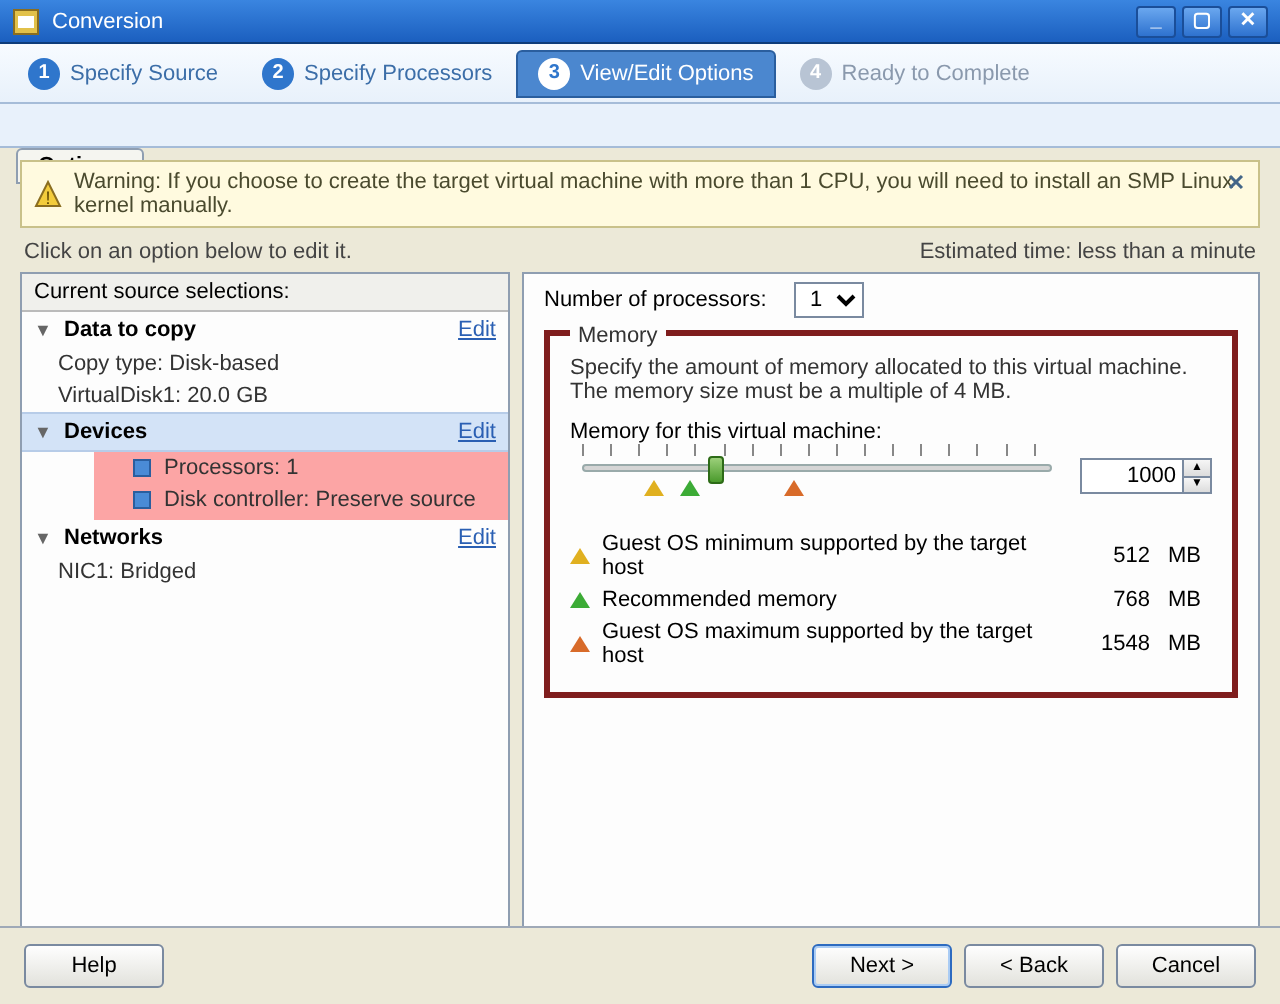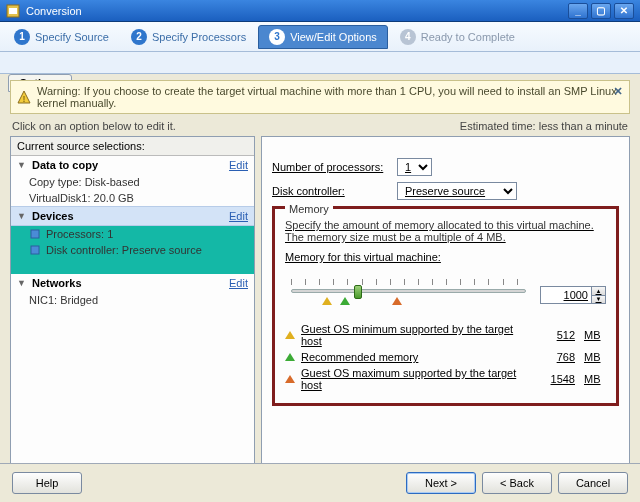--- a/index.html
+++ b/index.html
@@ -98,37 +98,37 @@
     padding:2px 12px 4px 12px;font-size:11px;color:#444;gap:16px;
   }
   .main {
     display:flex; gap:6px; padding:0 10px;
     height: 340px;
   }
   .left-pane,.right-pane {
     background:#fdfdfd;border:1px solid #8f9eb1;
   }
   .left-pane { width: 245px; overflow:auto;}
-  .right-pane { flex:1; padding:21px 10px; overflow:auto;text-decoration:underline;}
+  .right-pane { flex:1; padding:4px 10px; overflow:auto;}
   .left-header {
     background:#f0f0ec;border-bottom:1px solid #bbb;
     padding:3px 6px;font-size:11px;
   }
   .group {
     border-bottom:0;
   }
   .group-head {
     display:flex;align-items:center;gap:5px;
     padding:3px 6px;font-weight:bold;font-size:11px;
   }
   .group-head .twisty { width:10px;display:inline-block;color:#666;font-size:9px;}
   .group-head .title { flex:1; }
   .edit-link { color:#2a5fb3; text-decoration:underline; font-weight:normal; cursor:pointer; font-size:11px;}
   .group.selected .group-head { background:#d3e3f7;border-top:1px solid #b7cce8;border-bottom:1px solid #b7cce8;}
-  .group.selected .group-body { background:#14b8a6; padding-bottom:16px;}
+  .group.selected .group-body { background:#fca5a5; padding-bottom:2px;margin-left:36px;}
   .item-row {
     display:flex;align-items:center;gap:5px;
     padding:2px 6px 2px 18px;font-size:11px;color:#333;
   }
   .bullet { width:12px;height:12px;display:inline-flex;align-items:center;justify-content:center;}
   .right-row {
     display:flex;align-items:center;margin-bottom:6px;font-size:11px;
   }
   .right-row label { width:125px; }
   .select-ctl {
@@ -138,21 +138,21 @@
   .fieldset {
     border:3px solid #7f1d1d;padding:8px 10px 10px 10px;margin-top:4px;
     position:relative;
   }
   .fieldset-legend {
     position:relative;top:-14px;background:#fdfdfd;
     padding:0 4px;font-size:11px; display:inline-block; color:#333;
   }
   .fieldset-inner { margin-top:-10px;}
   .mem-desc { font-size:11px;color:#333;margin-bottom:8px;}
-  .mem-label { font-size:11px;margin-bottom:16px;}
+  .mem-label { font-size:11px;margin-bottom:0;}
   .slider-row { display:flex;align-items:center;gap:8px;margin-bottom:10px;}
   .slider-area { flex:1;position:relative;height:32px;}
   .slider-track {
     height:4px;background:#d5d5d5;border:1px solid #9aa;position:absolute;
     top:10px;left:6px;right:6px;border-radius:2px;
   }
   .ticks { position:absolute;top:0;left:6px;right:6px;height:6px;}
   .tick { position:absolute;top:0;width:1px;height:6px;background:#888;}
   .slider-thumb {
     position:absolute;top:6px;width:8px;height:14px;
@@ -314,26 +314,20 @@
         <span>NIC1: Bridged</span>
       </div>
     </div>
   </div>
 
   <div class="right-pane">
     <div class="right-row">
       <label>Number of processors:</label>
       <select class="select-ctl">
         <option>1</option>
-      </select>
-    </div>
-    <div class="right-row">
-      <label>Disk controller:</label>
-      <select class="select-ctl" style="width:120px">
-        <option>Preserve source</option>
       </select>
     </div>
 
     <div class="fieldset">
       <span class="fieldset-legend">Memory</span>
       <div class="fieldset-inner">
         <div class="mem-desc">Specify the amount of memory allocated to this virtual machine. The memory size must be a multiple of 4 MB.</div>
         <div class="mem-label">Memory for this virtual machine:</div>
         <div class="slider-row">
           <div class="slider-area">

